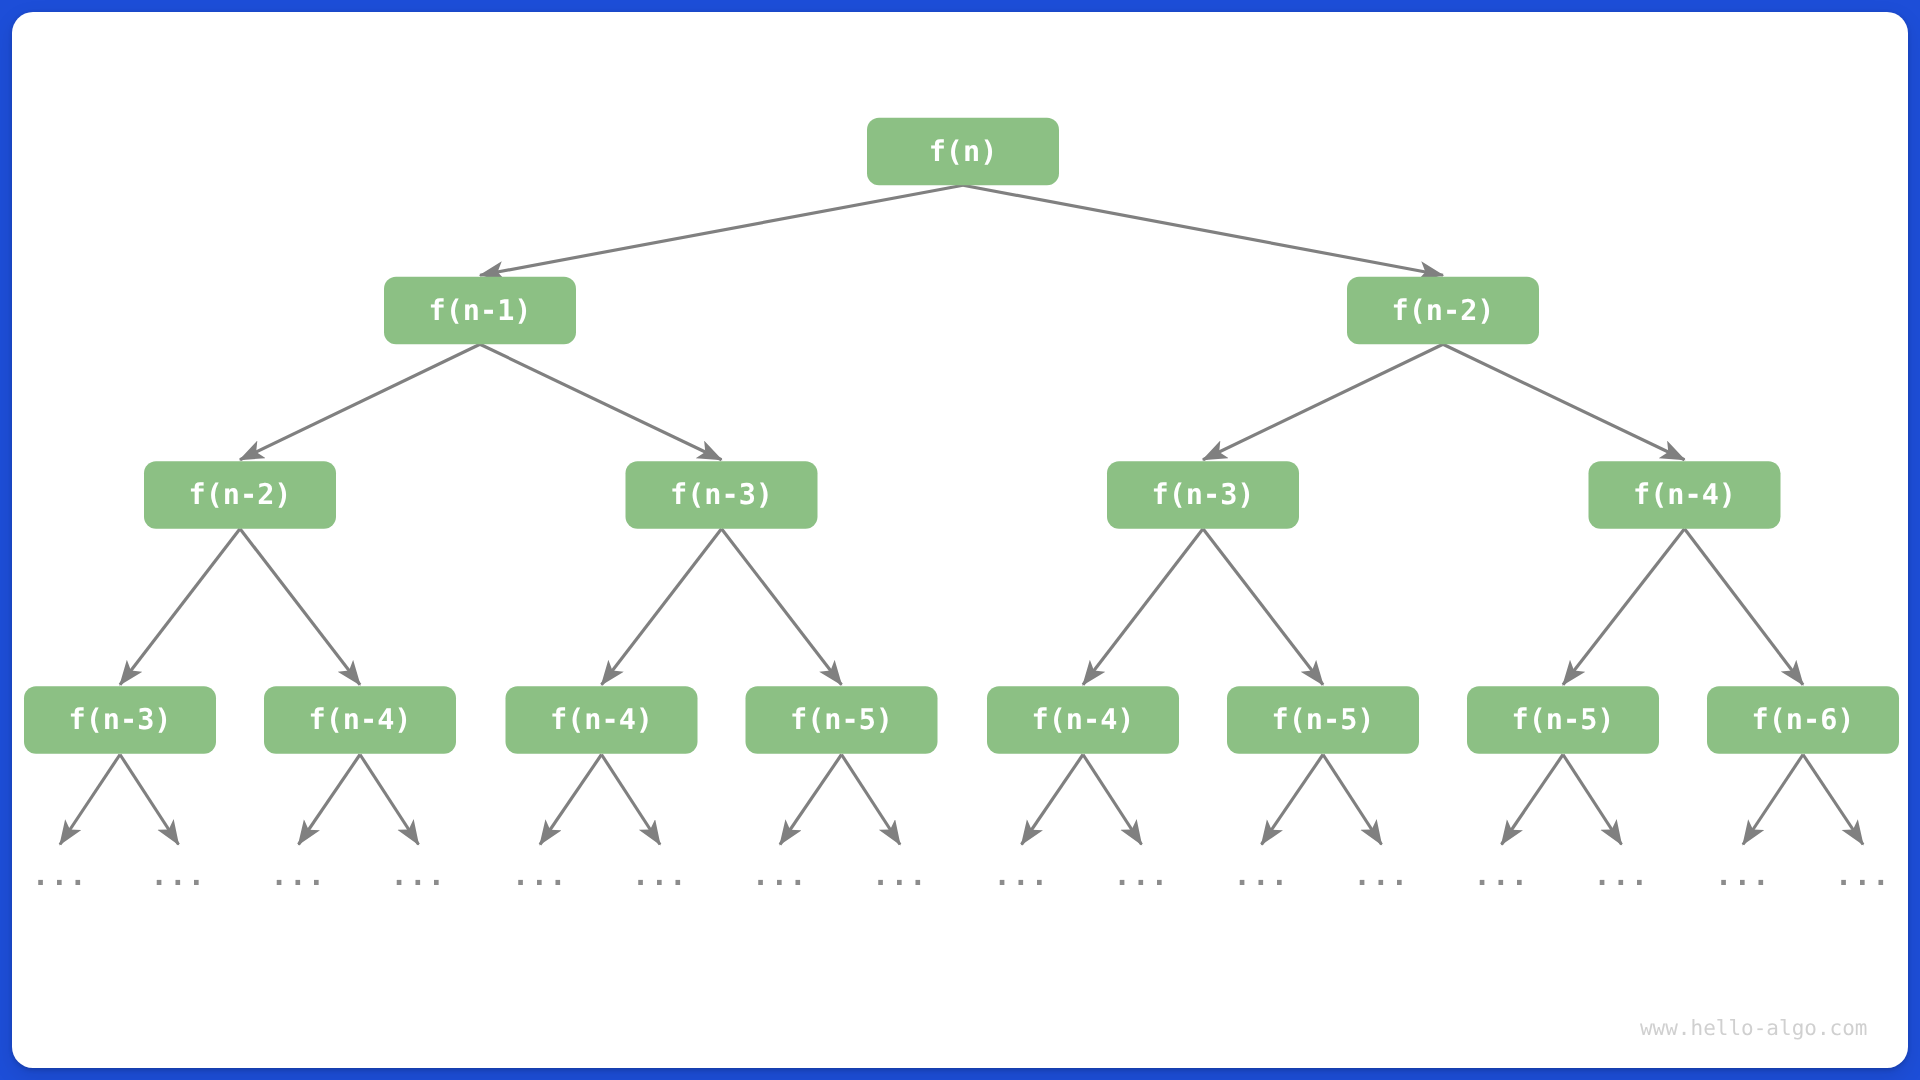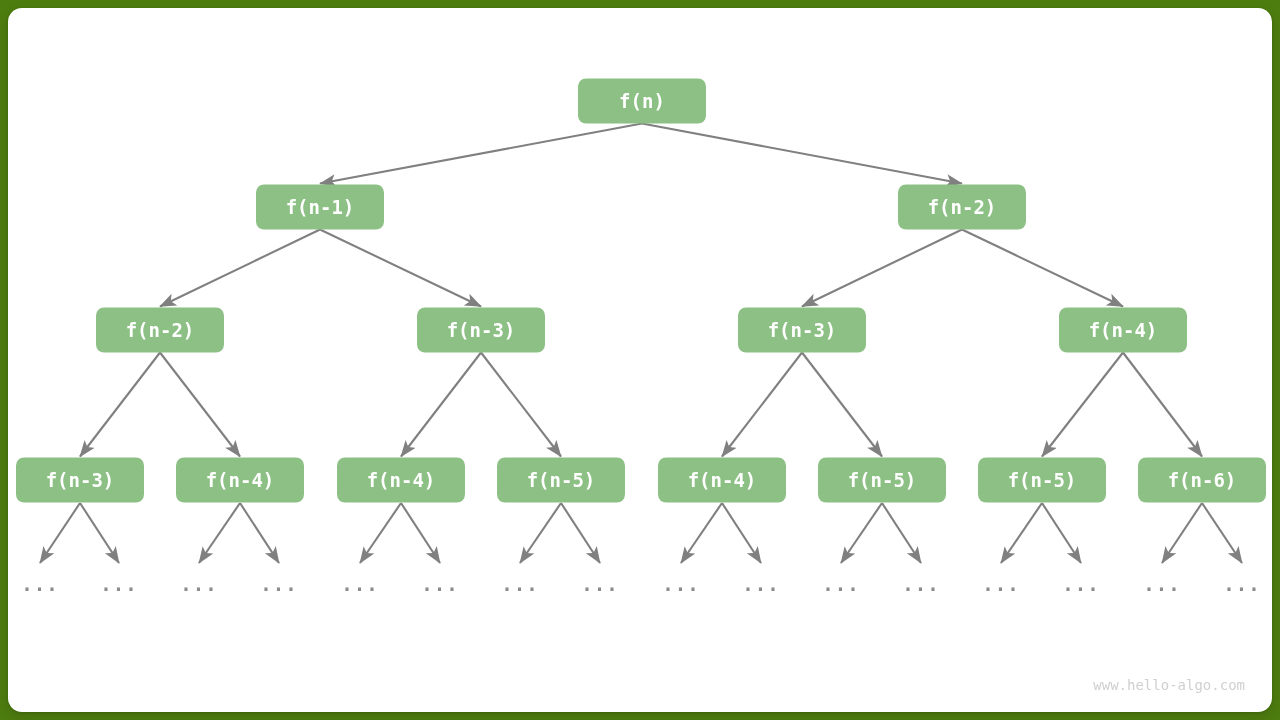--- a/index.html
+++ b/index.html
@@ -11,21 +11,21 @@
   body {
     width: 1280px;
     height: 720px;
     font-family: "DejaVu Sans Mono", monospace;
     overflow: hidden;
   }
   #stage {
     position: relative;
     width: 1280px;
     height: 720px;
-    background: #4d7c0f;
+    background: #1d4ed8;
   }
   #card {
     position: absolute;
     left: 8px;
     top: 8px;
     width: 1264px;
     height: 704px;
     background: #ffffff;
     border-radius: 14px;
     box-shadow: 0 1px 3px rgba(0,0,0,0.16), 0 5px 14px rgba(0,0,0,0.10);

